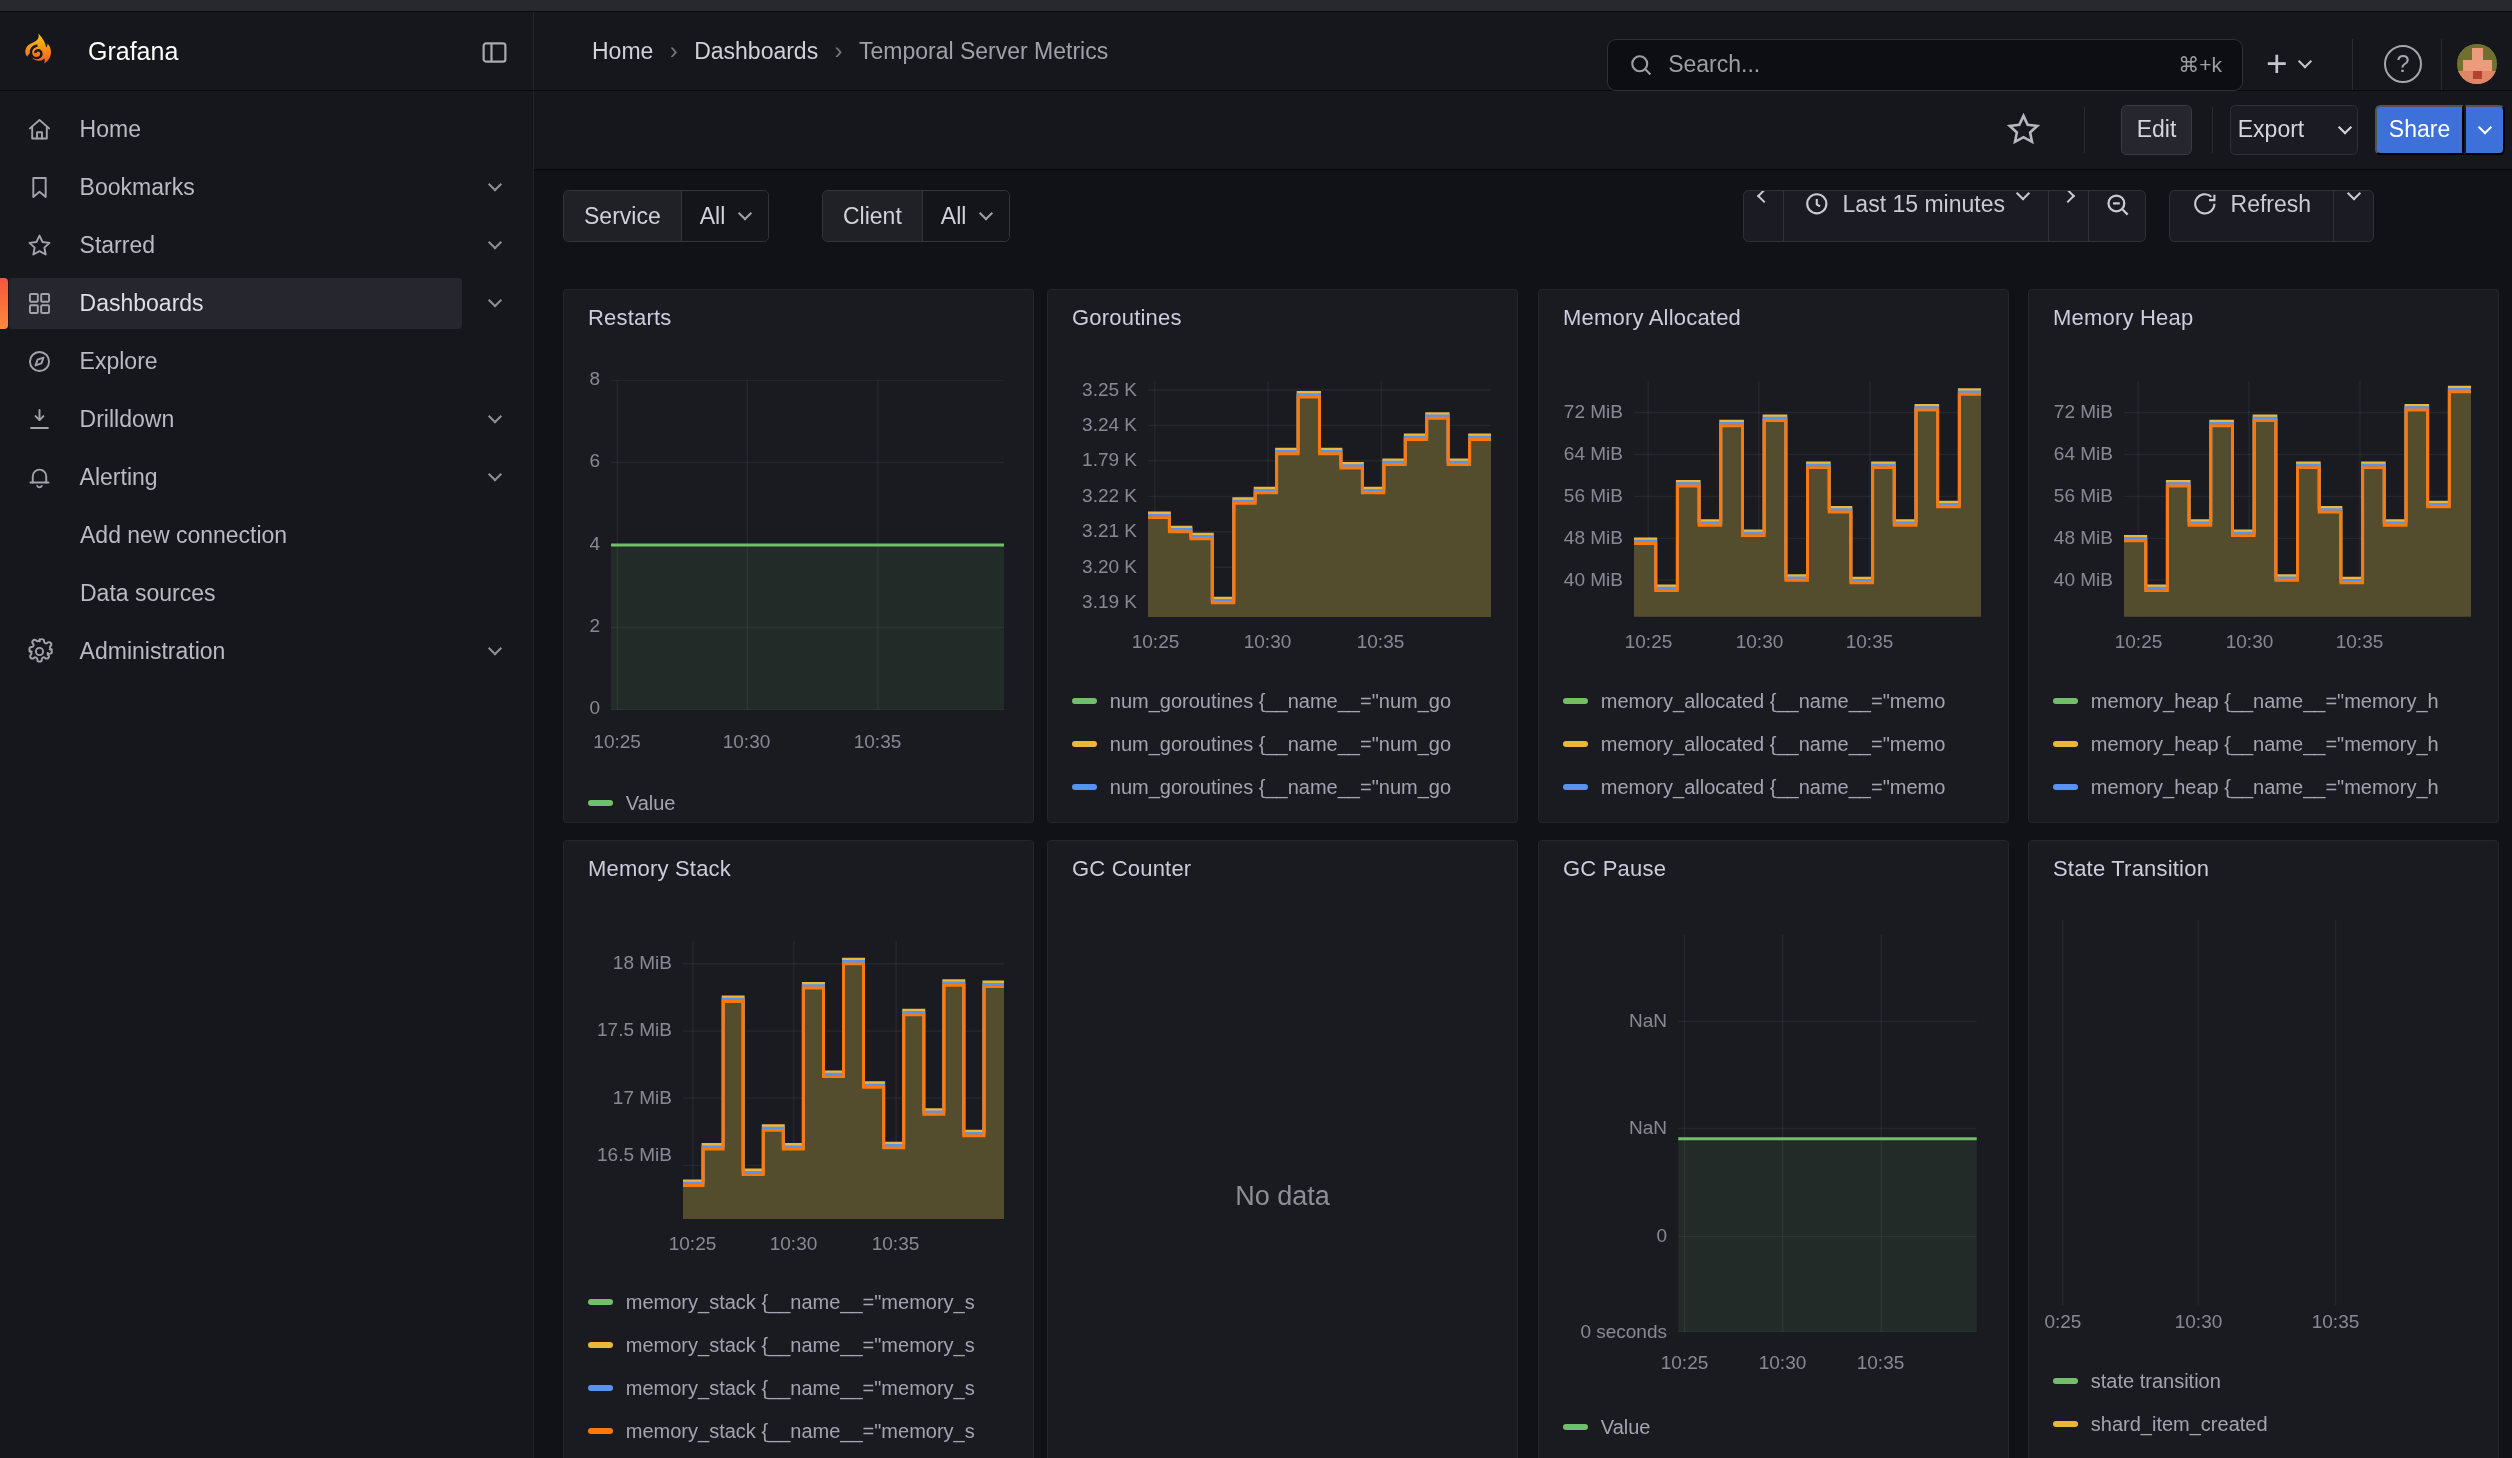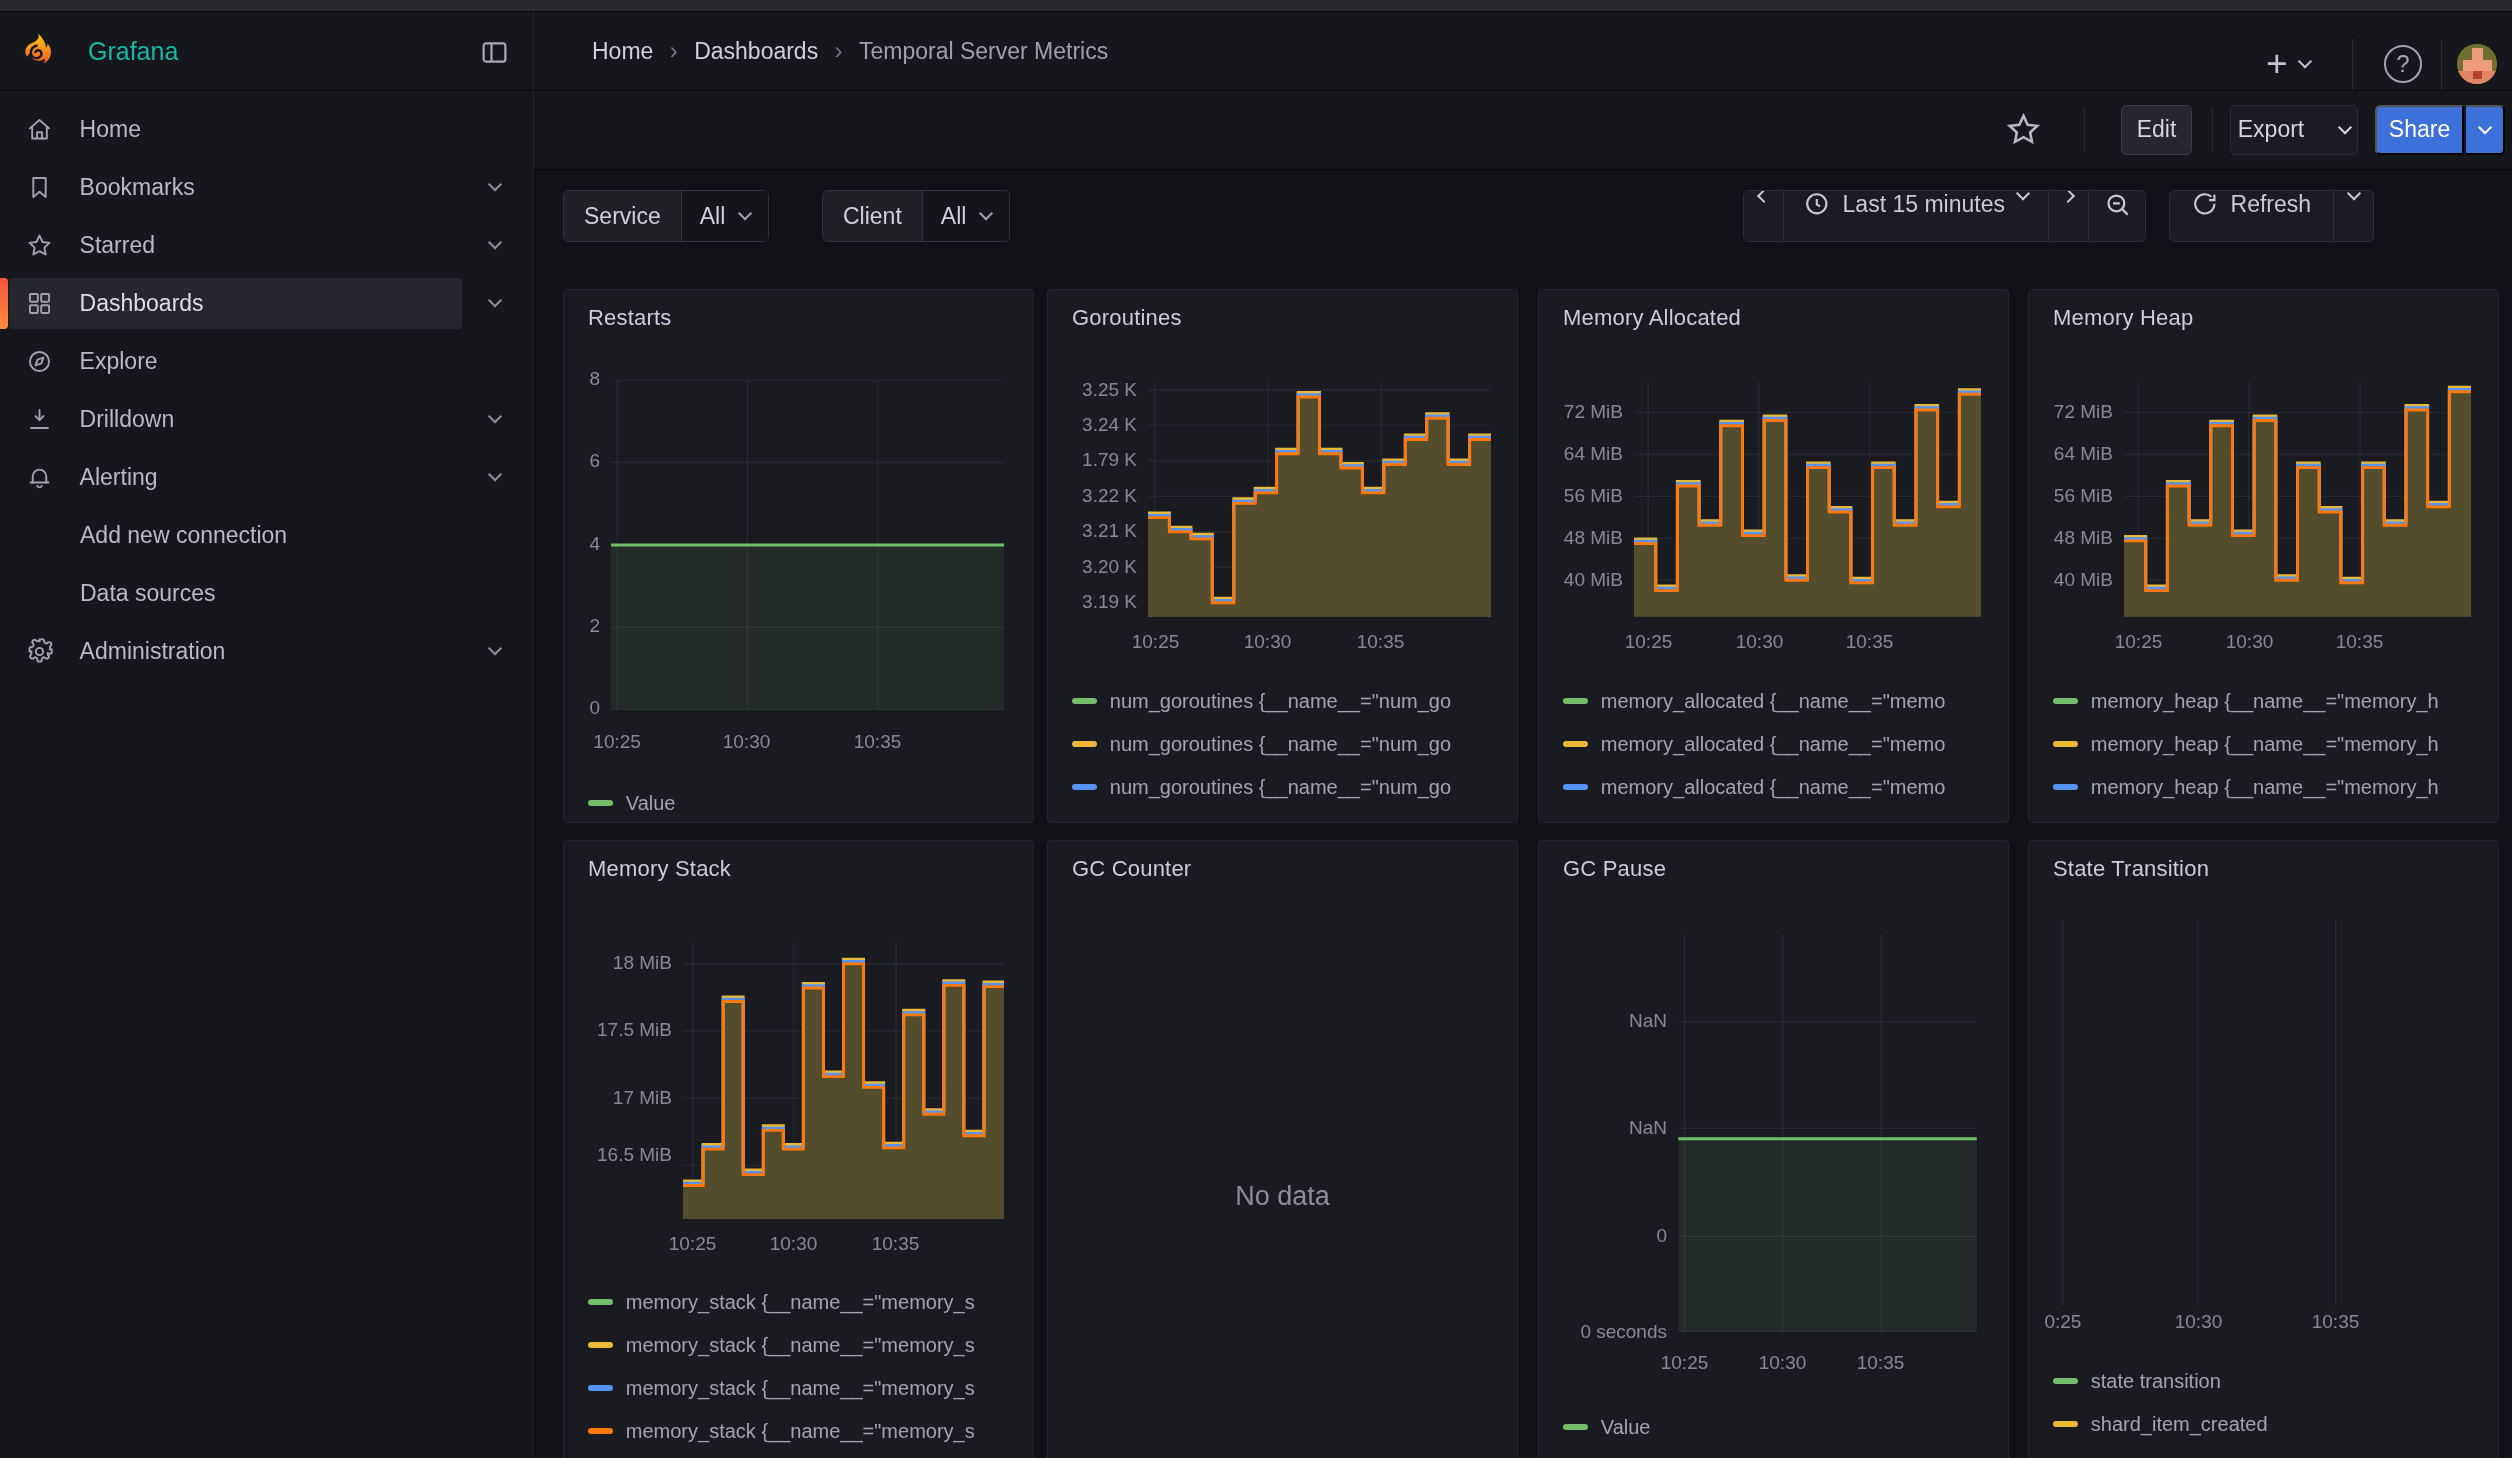--- a/index.html
+++ b/index.html
@@ -4,21 +4,21 @@
 <style>
   * { margin:0; padding:0; box-sizing:border-box; }
   html,body { width:2512px; height:1458px; overflow:hidden; background:#111118;
     font-family:"Liberation Sans","DejaVu Sans",sans-serif; color:#CCCCDC; }
 
   
   #top-strip { position:absolute; left:0; top:0; width:2512px; height:12px; background:#28292F; border-bottom:0.9px solid #0B0B0F; }
   #topbar { position:absolute; left:0; top:12px; width:2512px; height:79px; background:#16171D; border-bottom:0.9px solid #0A0A0E; }
   #topbar-left { position:absolute; left:0; top:0; width:534px; height:100%; border-right:0.9px solid #26272E; display:flex; align-items:center; }
   #logo { width:37px; height:38px; margin-left:18px; }
-  #app-name { margin-left:33px; font-size:25px; font-weight:500; color:#14b8a6; }
+  #app-name { margin-left:33px; font-size:25px; font-weight:500; color:#ffffff; }
   #panel-toggle { position:absolute; left:479px; top:25.6px; width:31px; height:29px; color:#A9AAB2; cursor:pointer; }
   #breadcrumb { position:absolute; left:592px; top:0; height:100%; display:flex; align-items:center; font-size:23px; }
   .crumb { color:#D0D1D9; cursor:pointer; }
   .crumb.last { color:#9FA0A8; cursor:default; }
   .crumb-sep { color:#75767E; margin:0 16.4px; font-size:24px; }
   #search-box { position:absolute; left:1607px; top:26.5px; width:636px; height:52px; background:#0D0E13;
     border:0.9px solid #2F3138; border-radius:9px; display:flex; align-items:center; padding:0 20px; }
   #search-box input { flex:1; background:transparent; border:none; outline:none; color:#CCCCDC; font-size:23px; margin-left:14.6px; font-family:inherit; }
   #search-box input::placeholder { color:#9D9EA5; }
   #search-shortcut { color:#9D9EA5; font-size:21px; }
@@ -113,20 +113,28 @@
   </div>
 
   <nav id="breadcrumb">
       <span class="crumb">Home</span>
       <span class="crumb-sep">›</span>
       <span class="crumb">Dashboards</span>
       <span class="crumb-sep">›</span>
       <span class="crumb last">Temporal Server Metrics</span>
     </nav>
 
+  <div id="search-box">
+    <svg width="25.6" height="25.6" viewBox="0 0 24 24" fill="none" stroke="#9D9EA5" stroke-width="2">
+      <circle cx="11" cy="11" r="7"></circle>
+        <line x1="16.5" y1="16.5" x2="21" y2="21"></line>
+    </svg>
+    <input placeholder="Search..." style="">
+    <span id="search-shortcut">⌘+k</span>
+  </div>
 
   <div id="add-btn">
     <span id="add-plus">+</span>
     <span class="chev down"></span>
   </div>
   <div class="vdiv" style="left:2352px"></div>
   <div id="help-btn">
       <span>?</span>
     </div>
   <div class="vdiv" style="left:2441px"></div>

